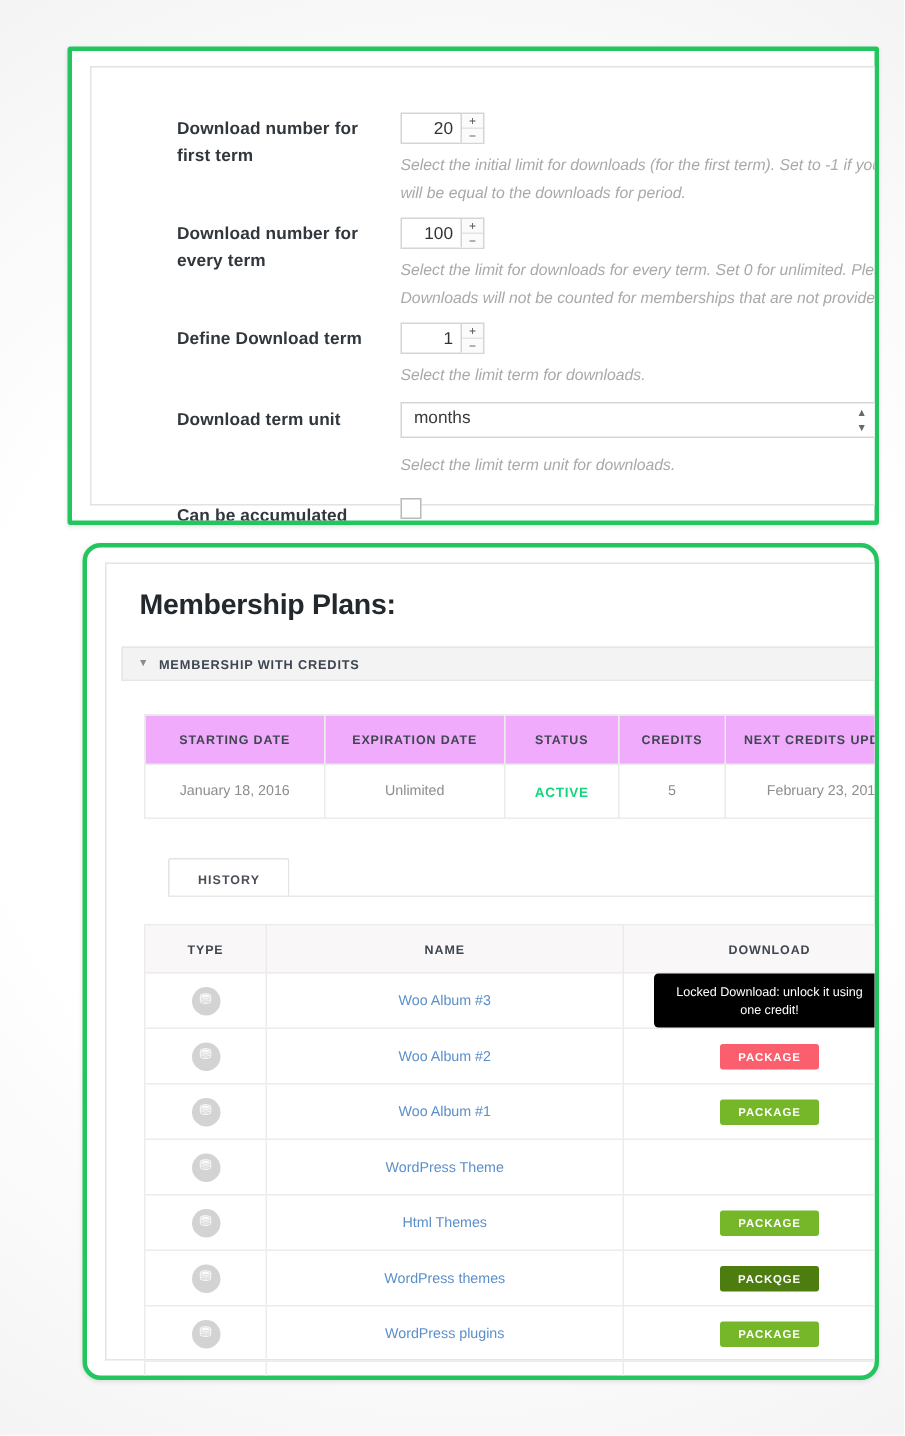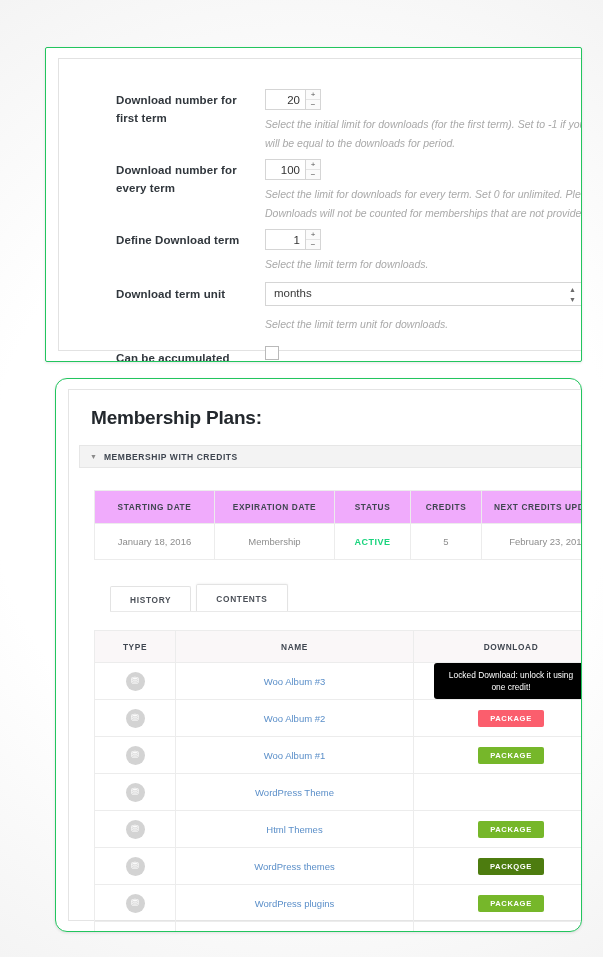--- a/index.html
+++ b/index.html
@@ -19,25 +19,24 @@
     position: absolute;
     inset: 0;
     background:
       radial-gradient(circle at 50% 50%, #ffffff 0%, #ffffff 55%, #f4f4f4 100%);
     z-index: 0;
   }
 
   .panel {
     position: absolute;
     background: #ffffff;
-    border: 1px solid #22c55e;
+    border: 3px solid #22c55e;
     box-shadow: 0 1px 3px rgba(0,0,0,0.10);
     z-index: 1;
     overflow: hidden;
-    margin-top: 16px;
   }
 
   
   #panel-settings {
     left: 45px;
     top: 31px;
     width: 535px;
     height: 313px;
     border-radius: 2px;
   }
@@ -444,31 +443,30 @@
           <th style="width:117px">STARTING DATE</th>
           <th style="width:117px">EXPIRATION DATE</th>
           <th style="width:73px">STATUS</th>
           <th style="width:68px">CREDITS</th>
           <th style="width:130px">NEXT CREDITS UPDATE</th>
         </tr>
       </thead>
       <tbody>
         <tr>
           <td>January 18, 2016</td>
-          <td>Membership</td>
+          <td>Unlimited</td>
           <td class="status">ACTIVE</td>
           <td>5</td>
           <td>February 23, 2016</td>
         </tr>
       </tbody>
     </table>
 
     <div class="tabs">
       <div class="tab">HISTORY</div>
-      <div class="tab active">CONTENTS</div>
       <div class="tabs-rule"></div>
     </div>
 
     <table class="grid" id="contents-table">
       <thead>
         <tr>
           <th class="col-type">TYPE</th>
           <th class="col-name">NAME</th>
           <th class="col-dl">DOWNLOAD</th>
         </tr>

